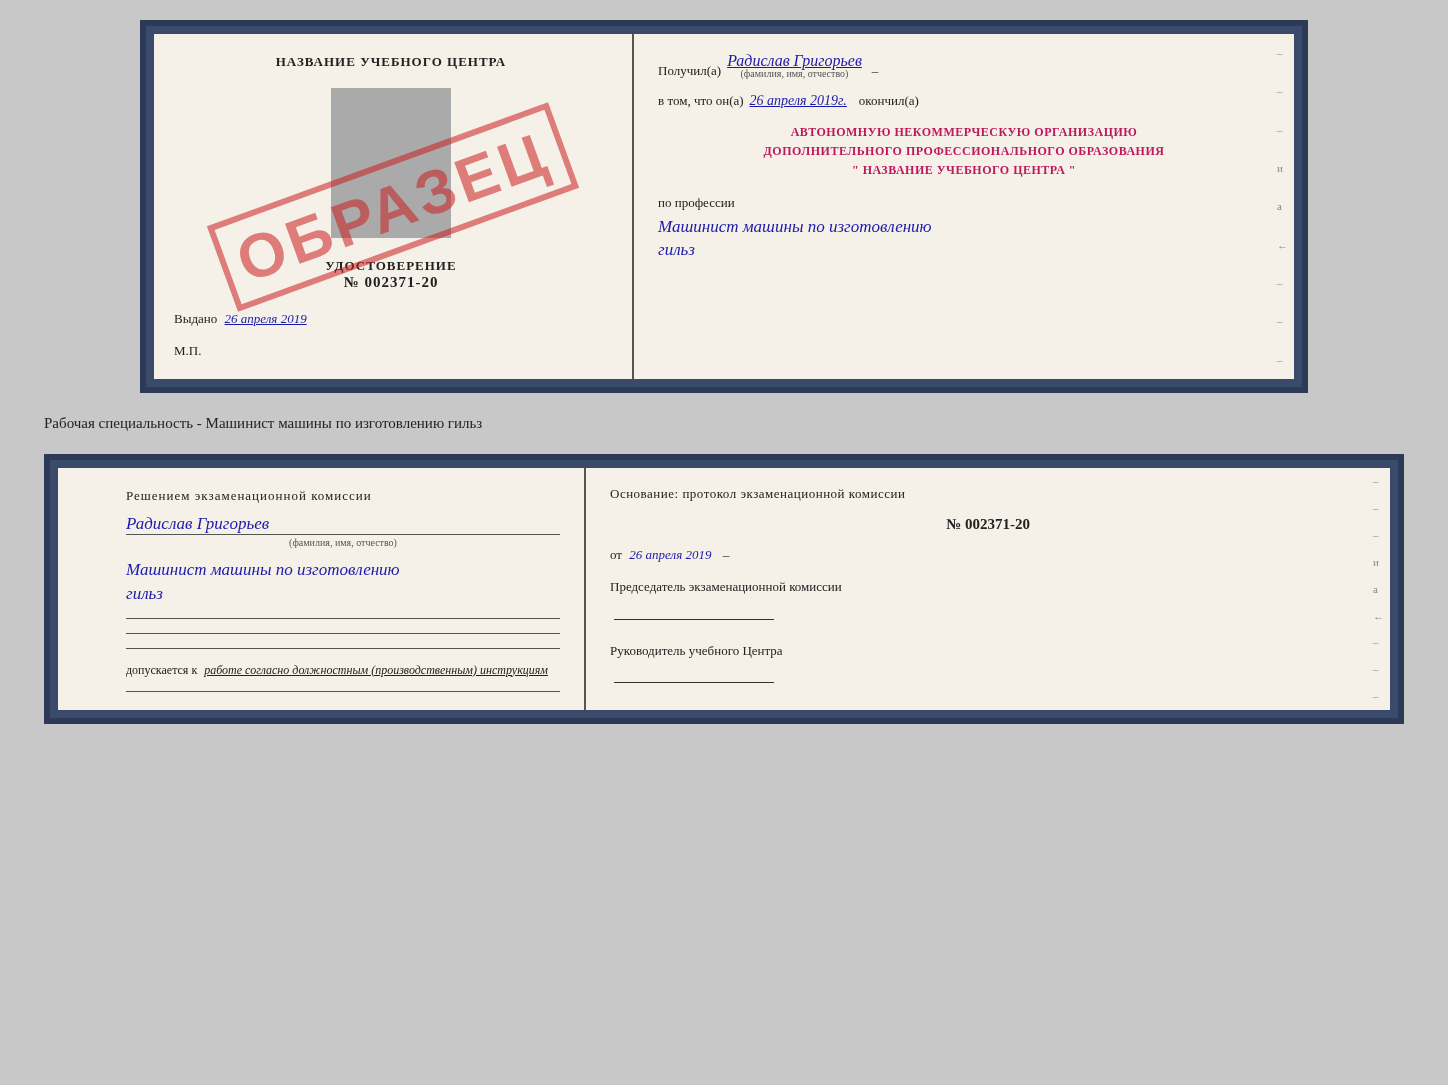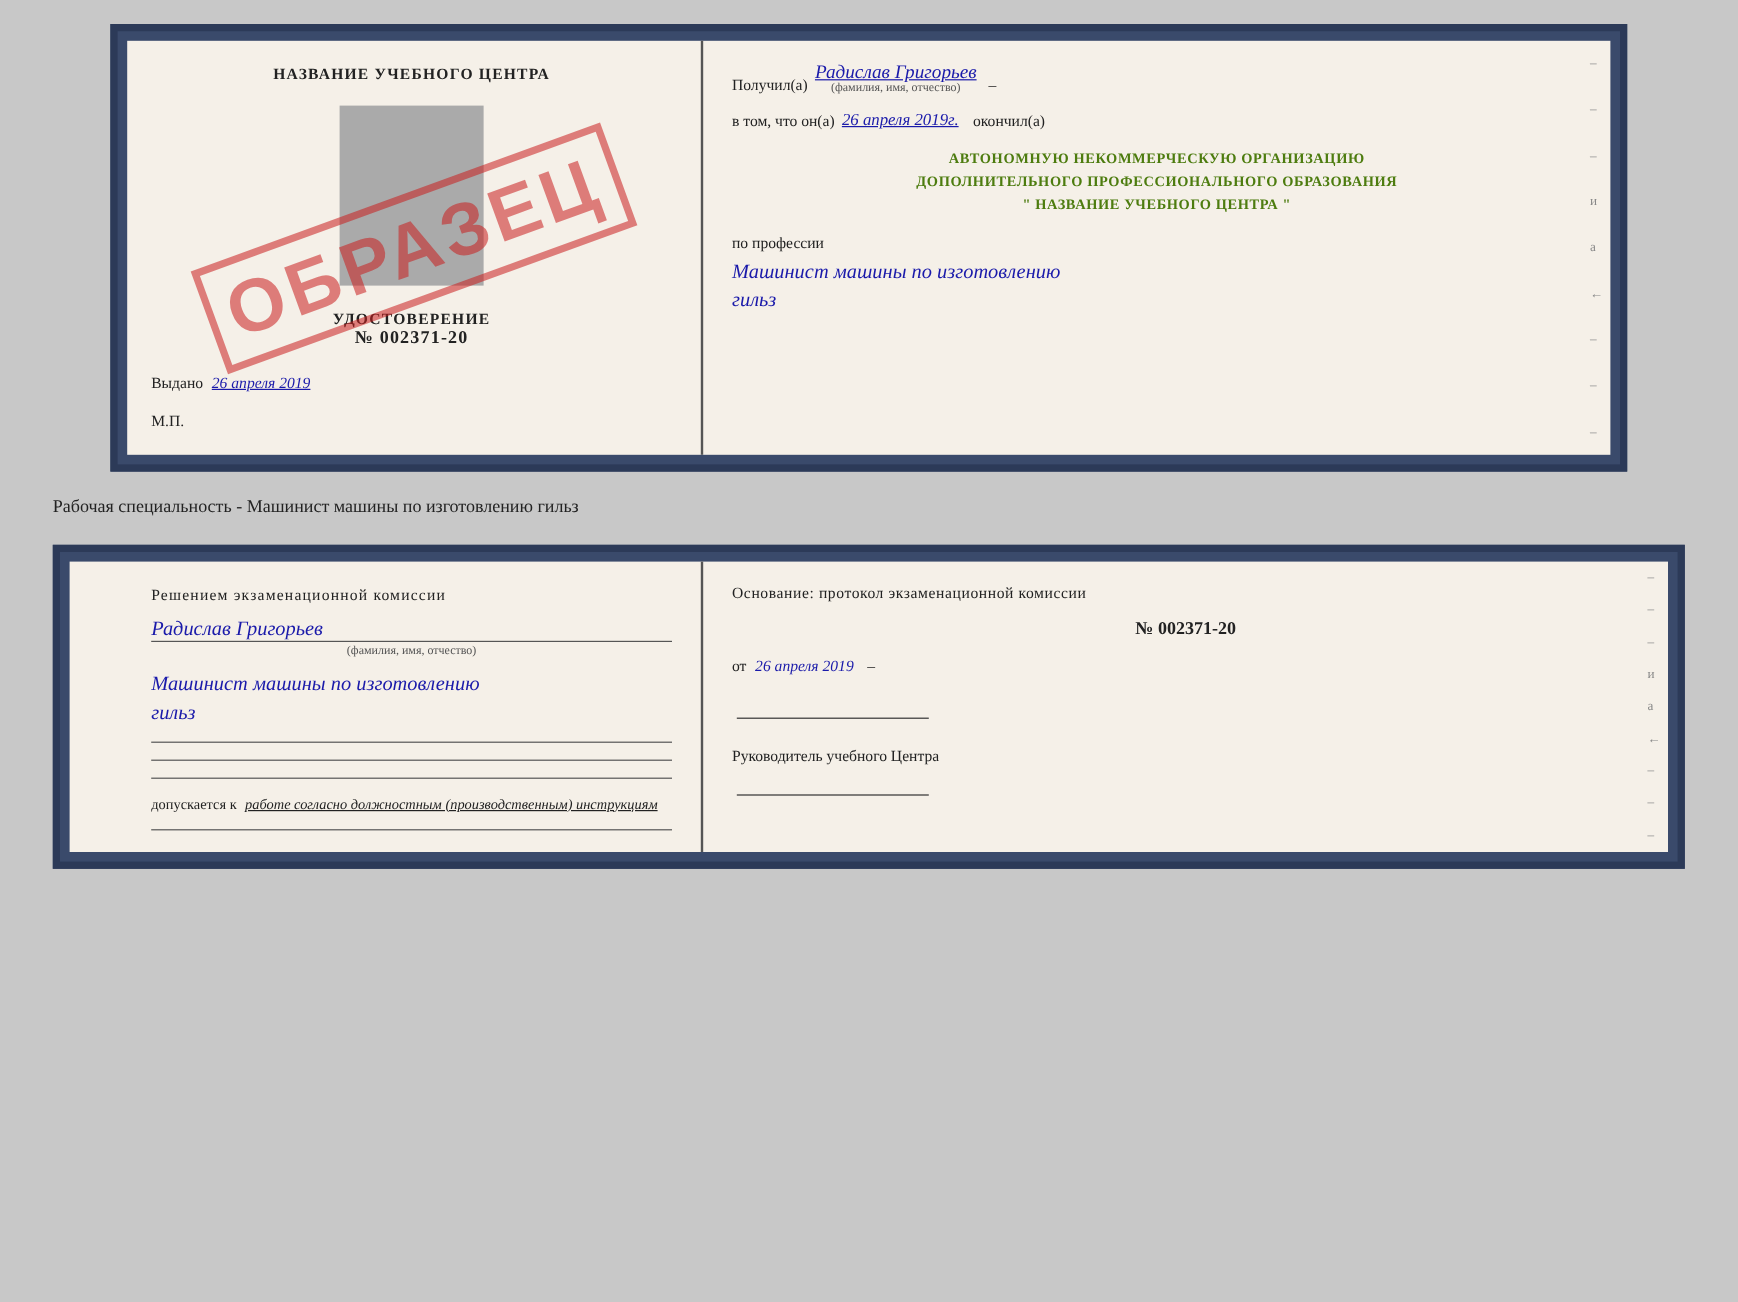--- a/index.html
+++ b/index.html
@@ -10,21 +10,21 @@
       min-height: 1085px;
       display: flex;
       flex-direction: column;
       align-items: center;
       padding: 20px;
       gap: 18px;
     }
 
     
     .cert-outer {
-      width: 1264px;
+      width: 1168px;
       background: #3a4a6b;
       border: 6px solid #2c3a58;
       padding: 8px;
       display: flex;
       gap: 0;
     }
 
     .cert-inner {
       background: #f5f0e8;
       flex: 1;
@@ -157,21 +157,21 @@
       font-family: 'Segoe Script', 'Comic Sans MS', cursive;
       font-size: 14px;
     }
     .vtom-okoncil {
       font-size: 13px;
       color: #222;
     }
 
     .org-block {
       font-size: 12px;
-      color: #4d7c0f;
+      color: #be185d;
       text-align: center;
       line-height: 1.6;
       text-transform: uppercase;
       font-weight: bold;
       letter-spacing: 0.5px;
     }
     .org-name-quotes {
       font-size: 12px;
       font-weight: bold;
     }
@@ -433,20 +433,21 @@
 
       <div class="number-block">№  002371-20</div>
 
       <div class="ot-line">
         <span>от</span>
         <span class="ot-date" style="margin-left:4px;">26 апреля 2019</span>
         <span style="margin-left:8px;">–</span>
       </div>
 
       <div class="podpis-block">
+        <div>Председатель экзаменационной комиссии</div>
         <div style="margin-top:8px;">
           <span class="podpis-line"></span>
         </div>
       </div>
 
       <div class="podpis-block">
         <div>Руководитель учебного Центра</div>
         <div style="margin-top:8px;">
           <span class="podpis-line"></span>
         </div>

